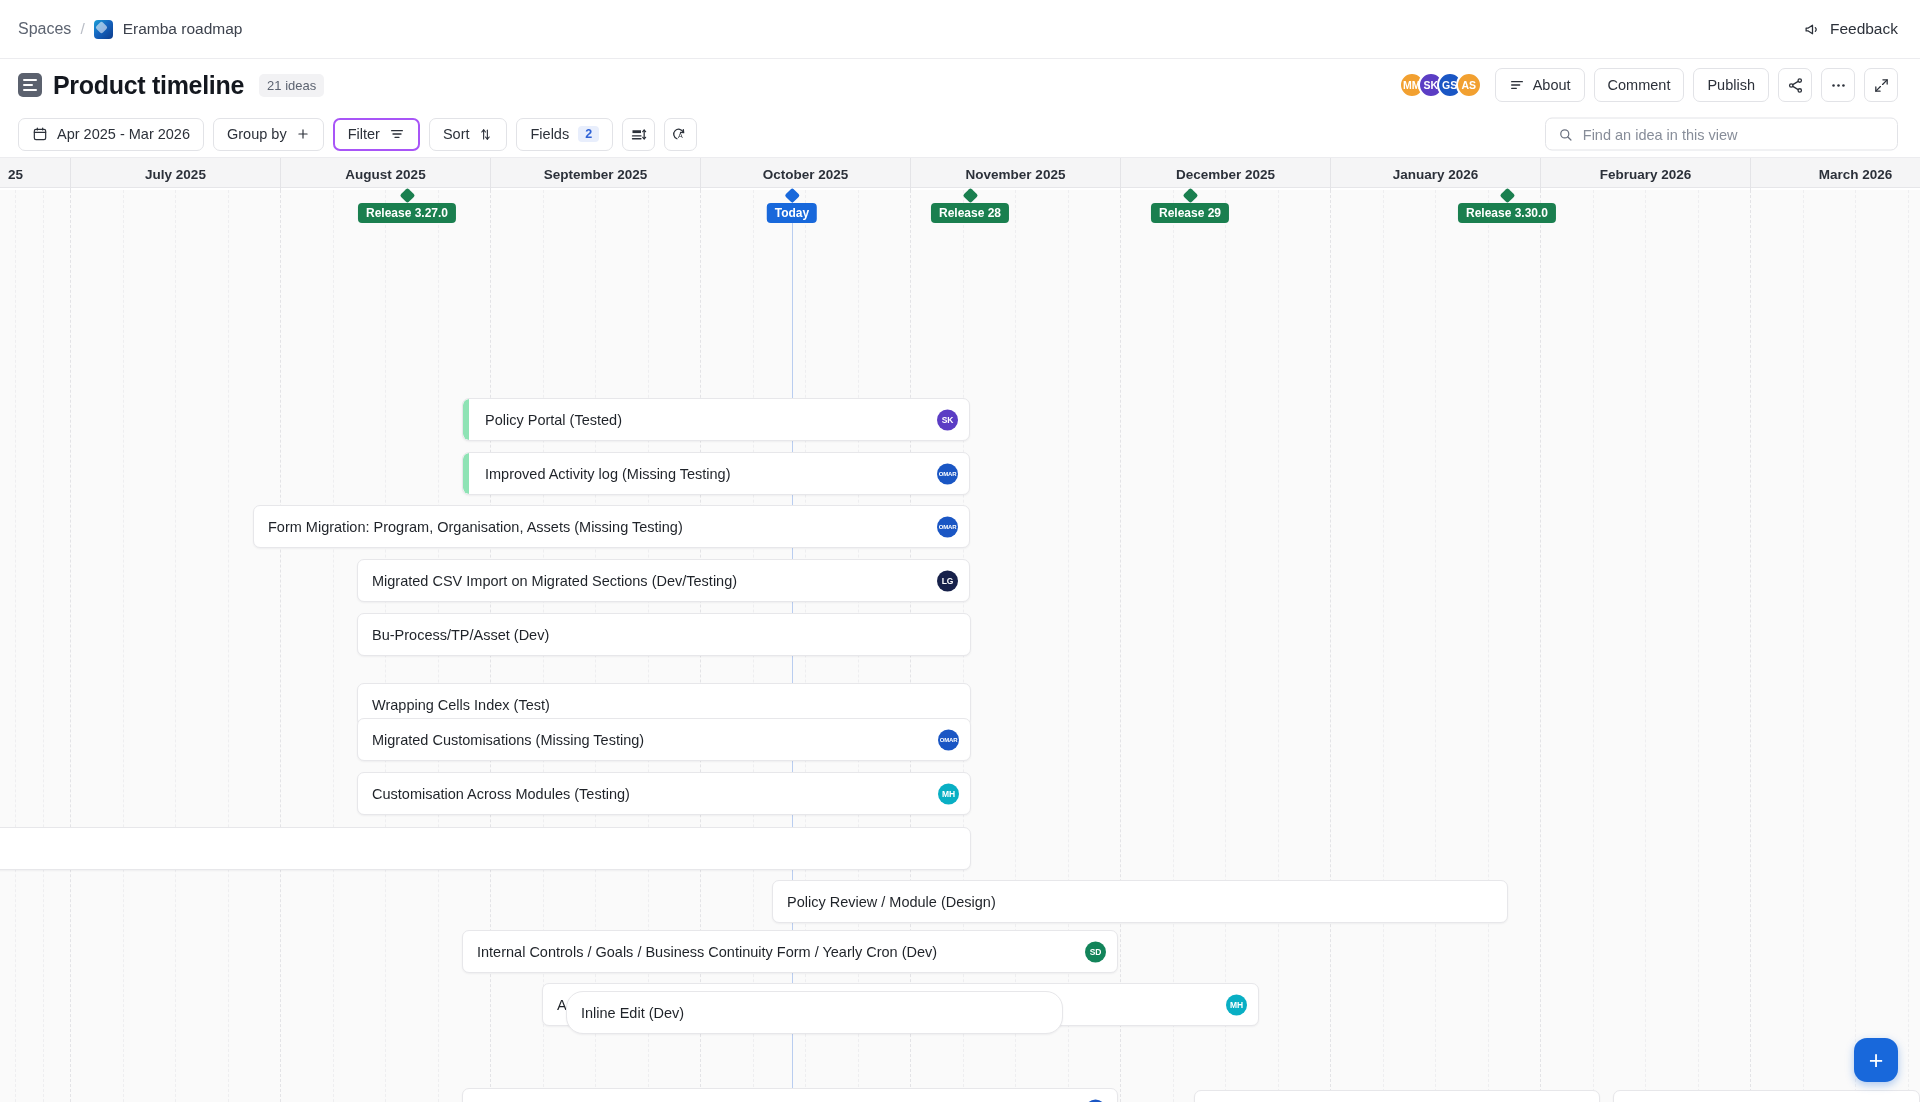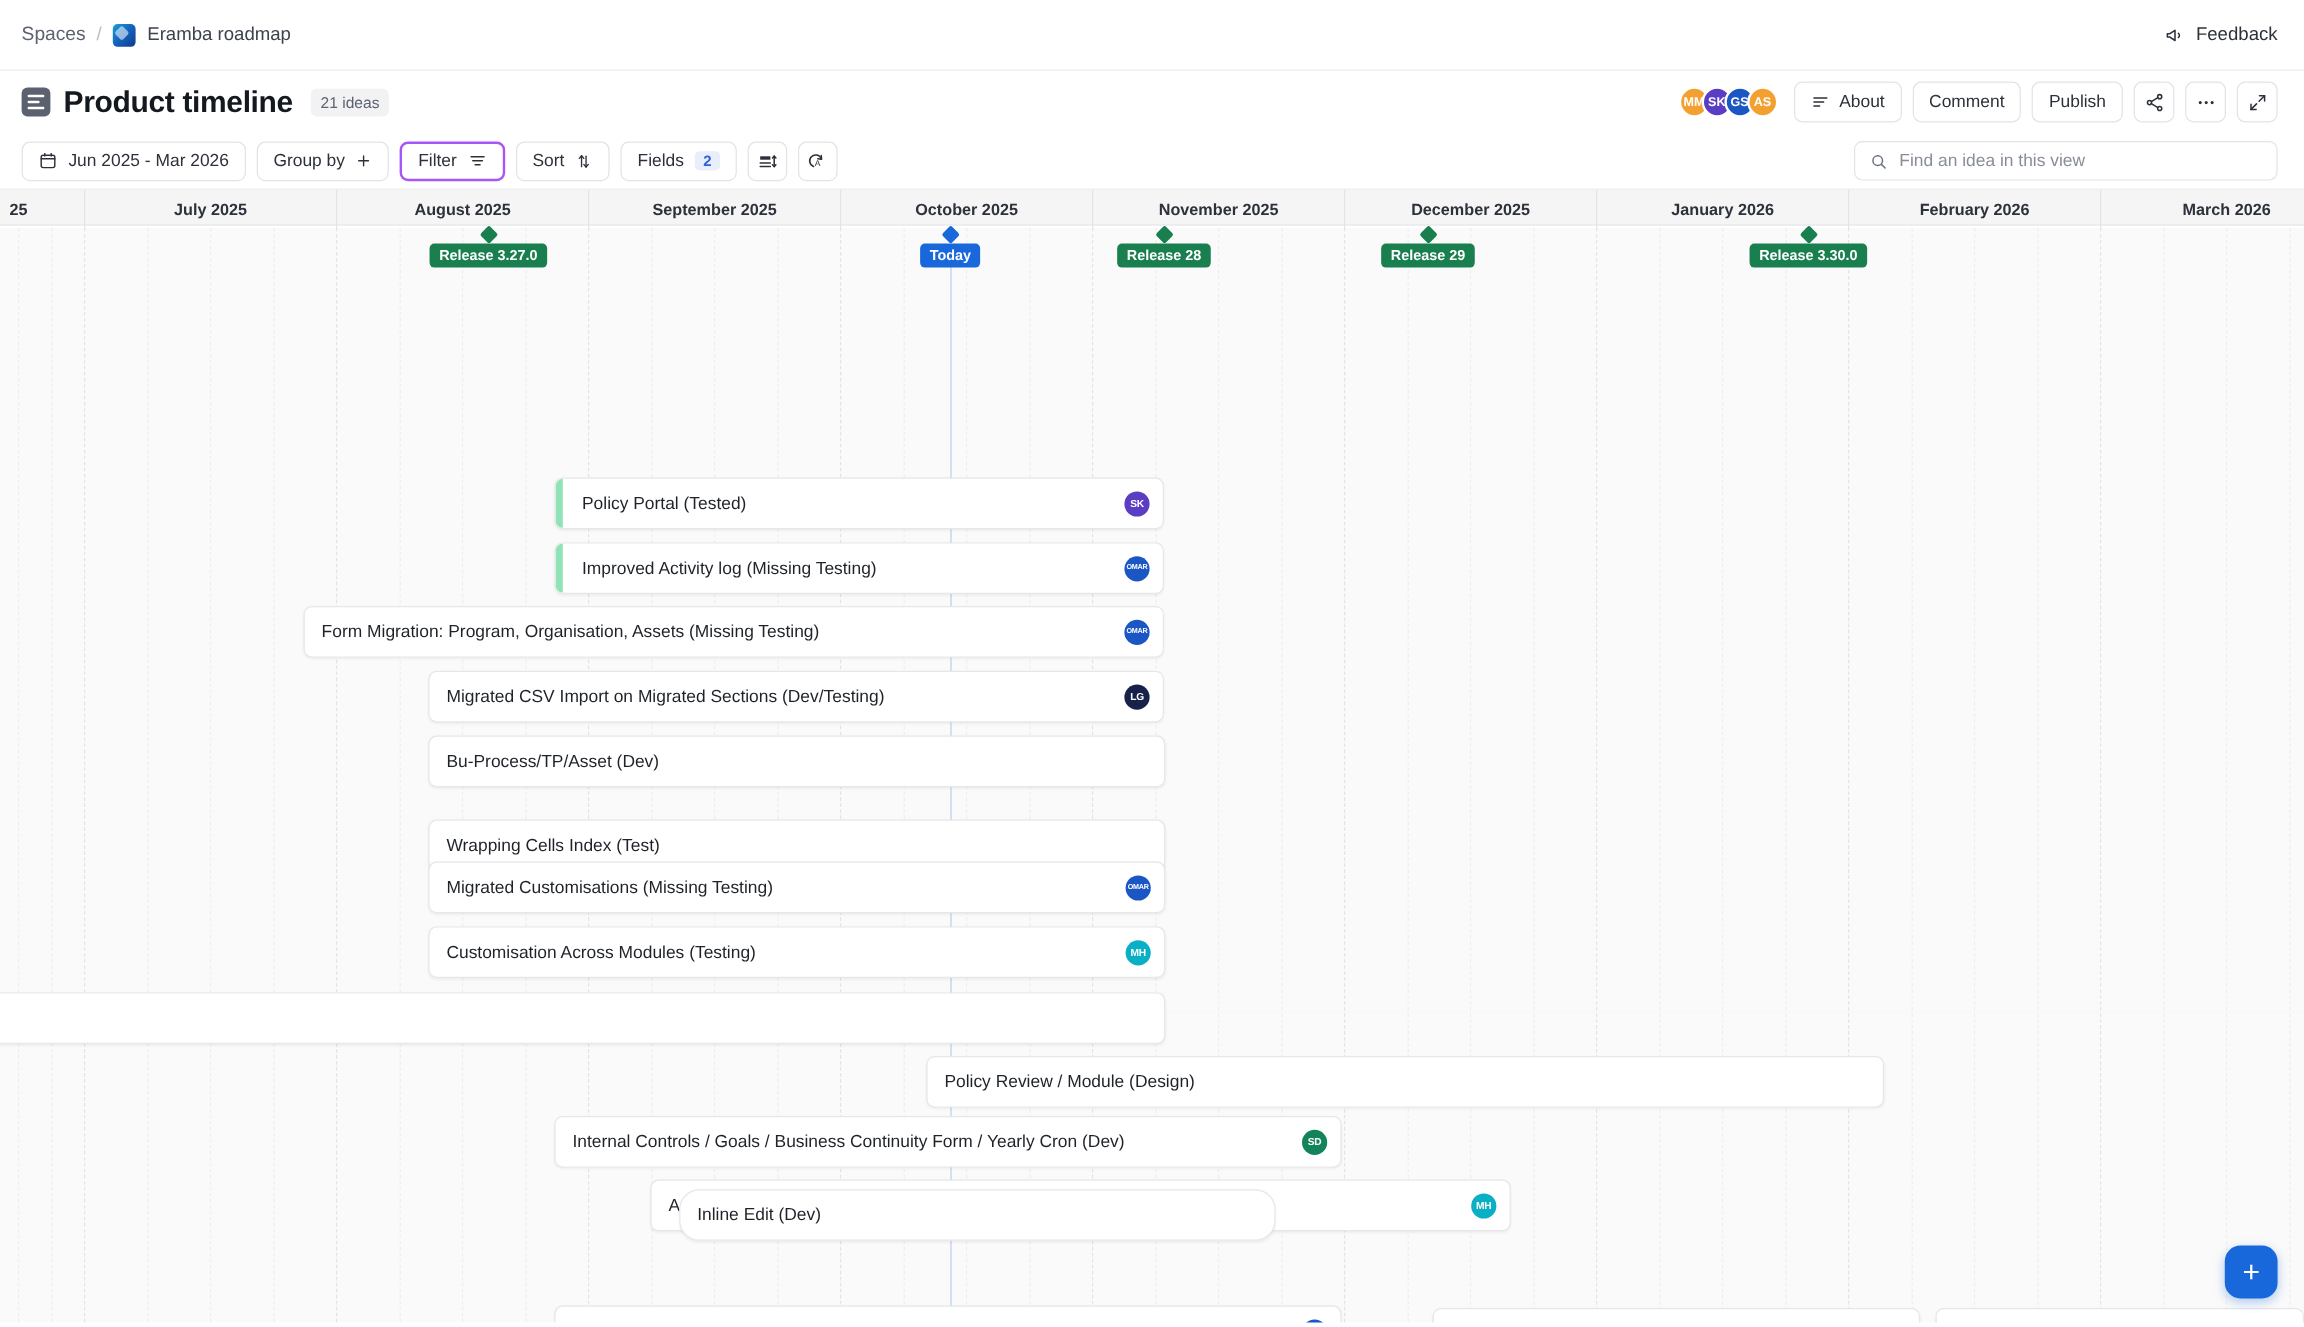--- a/index.html
+++ b/index.html
@@ -242,21 +242,21 @@
 </div>
 
 <div class="controls">
   <div class="cbtn">
     <svg width="16" height="16" viewBox="0 0 24 24" fill="none" stroke="#2c313a" stroke-width="1.8" stroke-linecap="round">
       <rect x="3.5" y="5" width="17" height="15.5" rx="2.5"></rect>
         <line x1="3.5" y1="9.5" x2="20.5" y2="9.5"></line>
       <line x1="8" y1="3" x2="8" y2="6"></line>
         <line x1="16" y1="3" x2="16" y2="6"></line>
     </svg>
-    <span>Jun 2025 - Mar 2026</span>
+    <span>Apr 2025 - Mar 2026</span>
   </div>
 
   <div class="cbtn">
     <span>Group by</span>
     <svg width="14" height="14" viewBox="0 0 24 24" stroke="#2c313a" stroke-width="2" stroke-linecap="round">
       <line x1="12" y1="5" x2="12" y2="19"></line>
         <line x1="5" y1="12" x2="19" y2="12"></line>
     </svg>
   </div>
 
@@ -407,21 +407,21 @@
         <span class="txt">Migrated Customisations (Missing Testing)</span>
         <span class="av" style="background: rgb(26, 86, 196); font-size: 6px;">OMAR</span>
       </div>
       <div class="bar" style="left: 357px; width: 614px; top: 615px;">
         <span class="txt">Customisation Across Modules (Testing)</span>
         <span class="av" style="background: rgb(9, 175, 196);">MH</span>
       </div>
       <div class="bar" style="left: -20px; width: 991px; top: 670px;">
         <span class="txt"></span>
       </div>
-      <div class="bar" style="left: 772px; width: 798px; top: 723px;">
+      <div class="bar" style="left: 772px; width: 736px; top: 723px;">
         <span class="txt">Policy Review / Module (Design)</span>
       </div>
       <div class="bar" style="left: 462px; width: 656px; top: 773px;">
         <span class="txt">Internal Controls / Goals / Business Continuity Form / Yearly Cron (Dev)</span>
         <span class="av" style="background: rgb(19, 132, 90);">SD</span>
       </div>
       <div class="bar" style="left: 542px; width: 717px; top: 826px;">
         <span class="txt">Automation (Dev)</span>
         <span class="av" style="background: rgb(9, 175, 196);">MH</span>
       </div>

